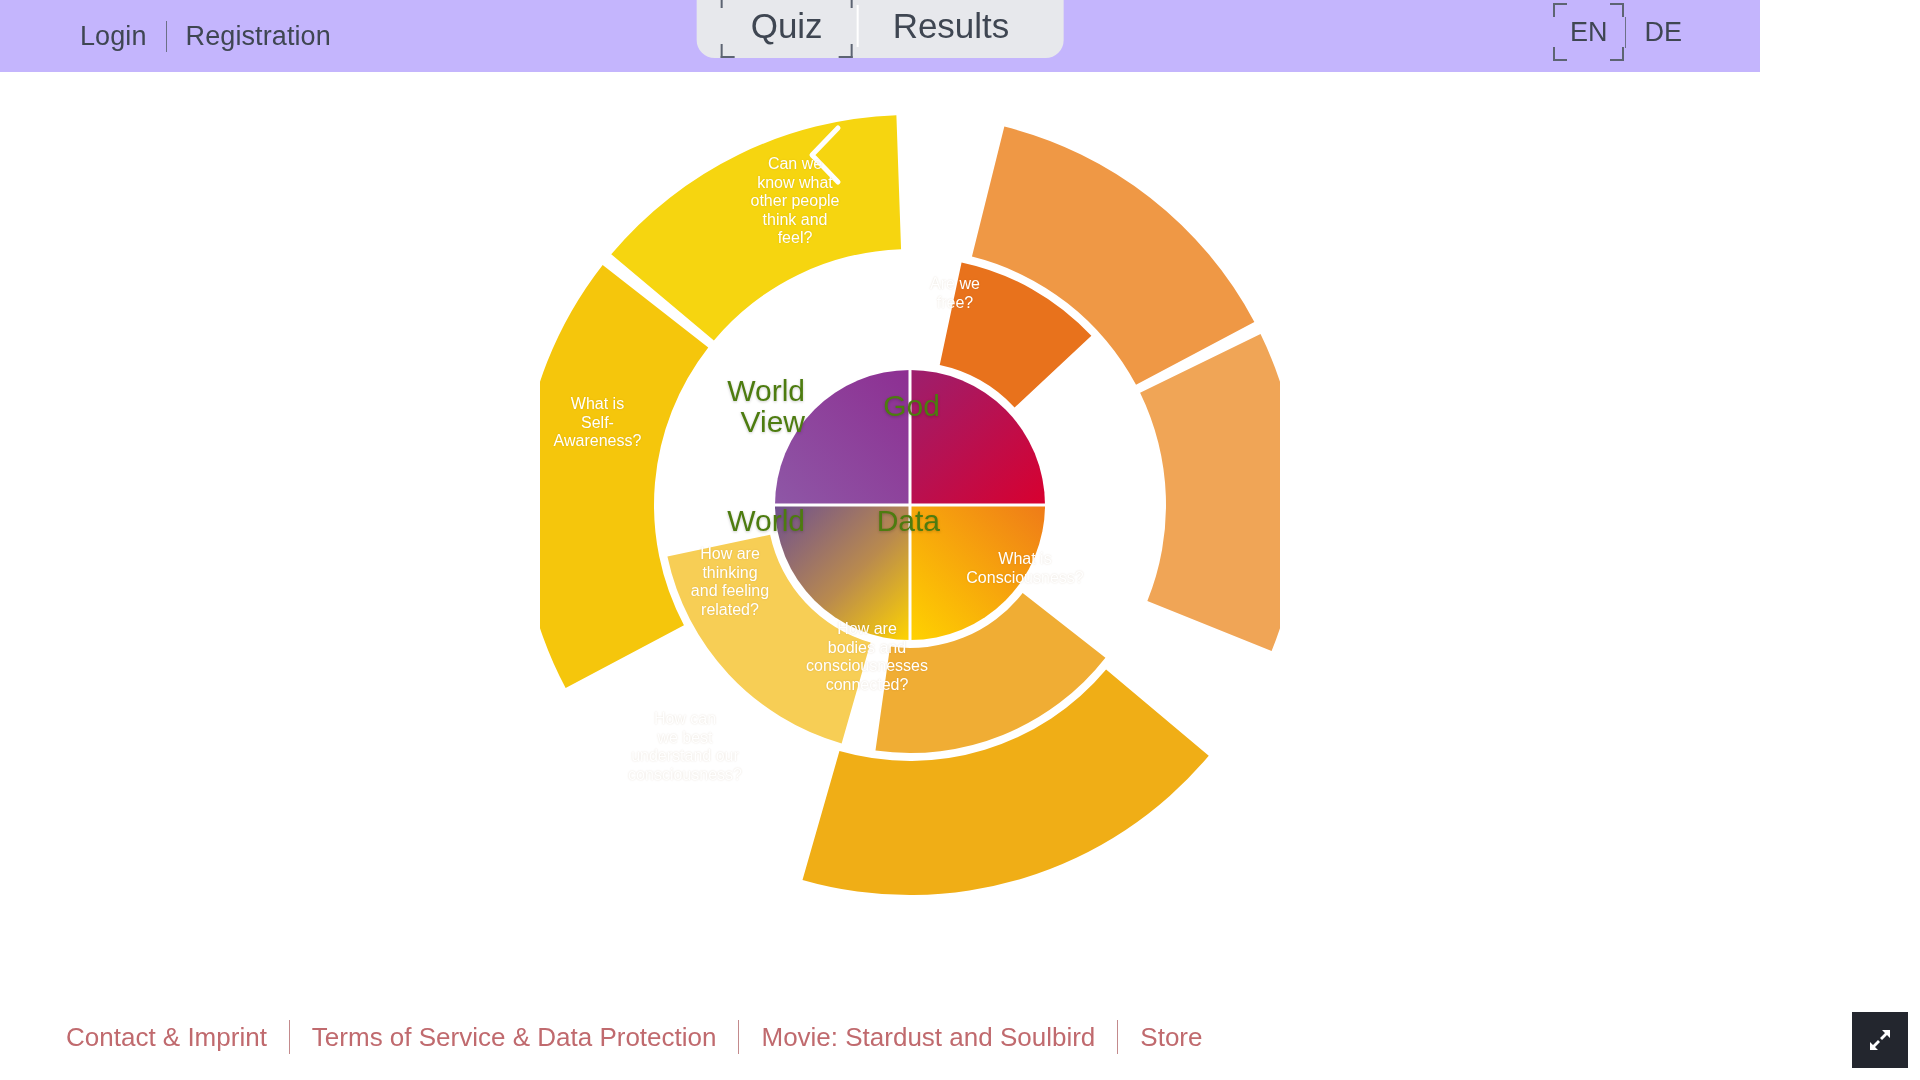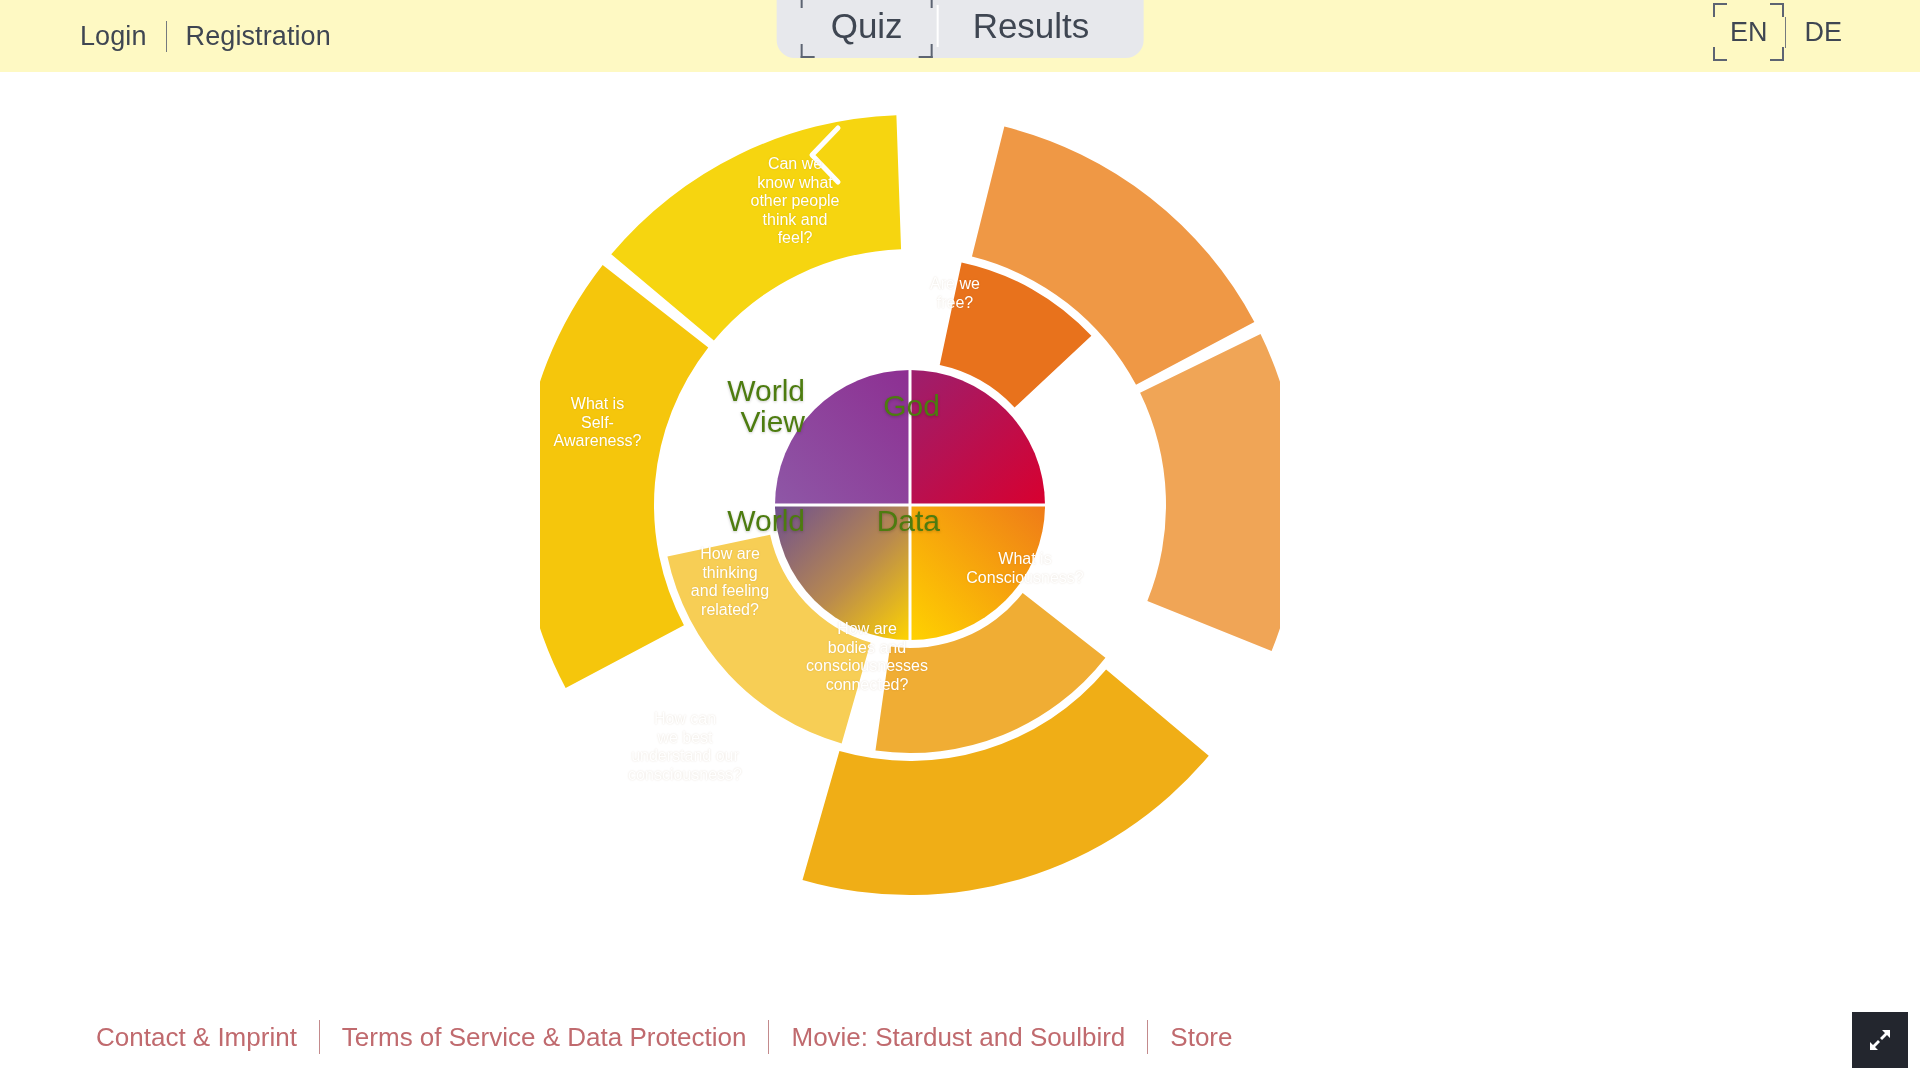--- a/index.html
+++ b/index.html
@@ -8,22 +8,22 @@
     margin: 0; padding: 0;
     width: 1920px; height: 1080px;
     background: #ffffff;
     font-family: "Liberation Sans", "DejaVu Sans", sans-serif;
     overflow: hidden;
   }
 
   
   #header {
     position: absolute; top: 0; left: 0;
-    width: 1920px; height: 72px;
-    background: #fef9c3;
+    width: 1760px; height: 72px;
+    background: #c4b5fd;
   }
   #auth-links {
     position: absolute; left: 80px; top: 16px;
     display: flex; align-items: center; gap: 0;
     height: 40px;
   }
   .auth-link {
     font-size: 27px; color: #3f4652; letter-spacing: .1px;
     padding: 0 19px; cursor: pointer; line-height: 40px;
     white-space: nowrap;
@@ -99,21 +99,21 @@
     font-size: 30px; line-height: 31px; pointer-events:none;
     white-space: pre-line;
     text-shadow: 0 1px 3px rgba(0,0,0,.22);
   }
 
   
   #footer {
     position: absolute; left: 0; bottom: 0;
     width: 1920px; height: 86px;
     display: flex; align-items: center;
-    padding-left: 96px;
+    padding-left: 66px;
   }
   .foot-link {
     font-size: 26px; color: #c06a6e; padding: 0 22px; cursor: pointer;
     line-height: 36px; white-space: nowrap;
   }
   .foot-link:first-of-type { padding-left: 0; }
   .fsep { width: 1px; height: 34px; background: #c38a8c; }
 
   #fullscreen-btn {
     position: absolute; right: 12px; bottom: 12px;

